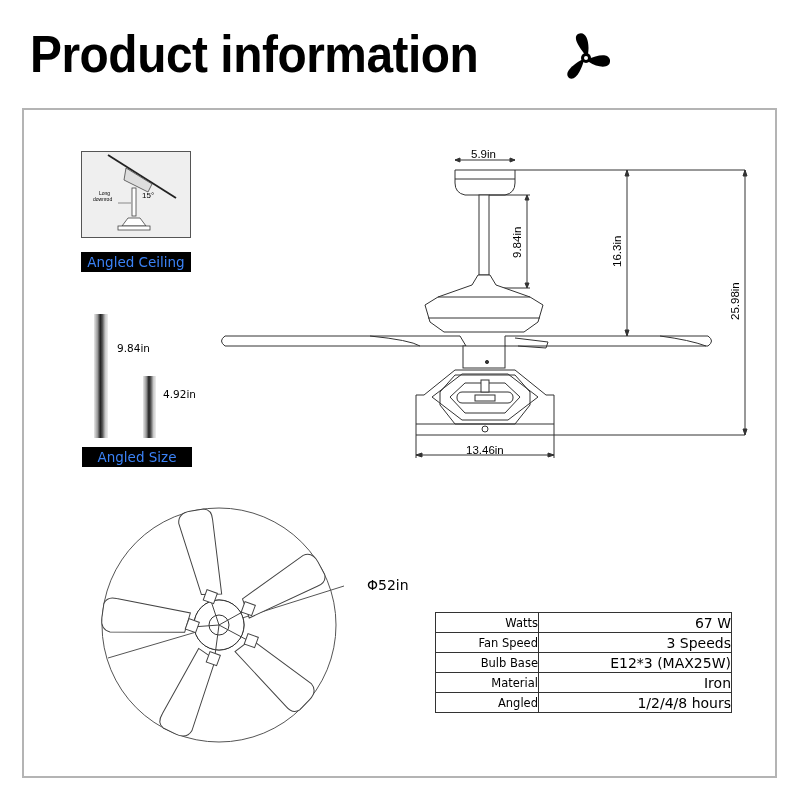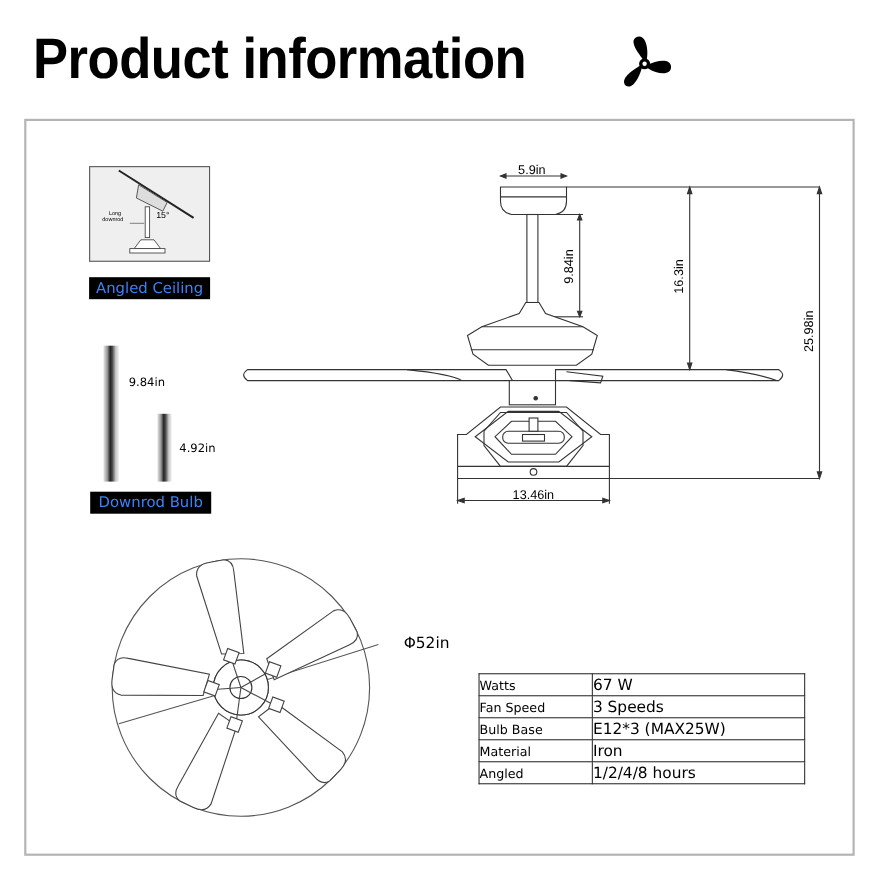--- a/index.html
+++ b/index.html
@@ -7,21 +7,21 @@
   .title{position:absolute;left:30px;top:28px;font-size:52px;font-weight:bold;letter-spacing:-0.5px;line-height:1;transform:scaleX(0.92);transform-origin:left top;white-space:nowrap;}
   .fan-logo{position:absolute;left:560px;top:32px;width:52px;height:52px;}
   .frame{position:absolute;left:22px;top:108px;width:755px;height:670px;border:2px solid #b4b4b4;box-sizing:border-box;}
   .thumb{position:absolute;left:81px;top:151px;width:110px;height:87px;border:1px solid #555;background:#efefef;box-sizing:border-box;text-decoration:underline;}
   .label-box{position:absolute;background:#000;color:#3b82f6;font-size:13.5px;text-align:center;line-height:20px;height:20px;font-family:"DejaVu Sans",sans-serif;}
   .rod-label{position:absolute;font-size:10.5px;font-family:"DejaVu Sans",sans-serif;}
   svg.drw{position:absolute;left:0;top:0;width:800px;height:800px;}
   .dim{font-size:11.5px;font-family:"Liberation Sans",sans-serif;}
   .phi{position:absolute;left:367px;top:577px;font-size:14px;font-family:"DejaVu Sans",sans-serif;}
   table.spec{position:absolute;left:435px;top:612px;width:297px;border-collapse:collapse;font-family:"DejaVu Sans",sans-serif;}
-  table.spec td{border:1px solid #333;height:19px;padding:0;text-align:left;}
+  table.spec td{border:1px solid #333;height:19px;padding:0;text-align:right;}
   table.spec td.k{width:102px;font-size:11.5px;}
   table.spec td.v{font-size:14px;}
 </style>
 </head>
 <body>
 
 <div class="title">Product information</div>
 <svg class="fan-logo" viewBox="0 0 52 52">
   <g fill="#000">
     <path d="M26 24 C20 16 12 6 18 2 C26 -2 30 10 28 22 Z"></path>
@@ -59,22 +59,22 @@
       <stop offset="0.8" stop-color="#c8c8c8"></stop>
       <stop offset="1" stop-color="#eee"></stop>
     </linearGradient>
   </defs>
   <rect x="2" y="0" width="14" height="124" fill="url(#chrome)"></rect>
 </svg>
 <div class="rod-label" style="left:117px;top:342px;">9.84in</div>
 <svg style="position:absolute;left:142px;top:376px;" width="16" height="62">
   <rect x="1" y="0" width="13" height="62" fill="url(#chrome)"></rect>
 </svg>
-<div class="rod-label" style="left:163px;top:402px;">4.92in</div>
-<div class="label-box" style="left:82px;top:447px;width:110px;">Downrod Bulb</div>
+<div class="rod-label" style="left:163px;top:388px;">4.92in</div>
+<div class="label-box" style="left:82px;top:447px;width:110px;">Angled Size</div>
 
 <svg class="drw" viewBox="0 0 800 800">
   <g fill="none" stroke="#333" stroke-width="1">
 
     <path d="M455 170 L515 170 L515 183 Q515 193 505 195 L465 195 Q455 193 455 183 Z" fill="#fff"></path>
     <line x1="455" y1="179" x2="515" y2="179"></line>
     <line x1="515" y1="170" x2="745" y2="170"></line>
 
     <line x1="455" y1="160" x2="515" y2="160"></line>
     <path d="M455 160 l5 -2 l0 4 Z M515 160 l-5 -2 l0 4 Z" fill="#333"></path>

